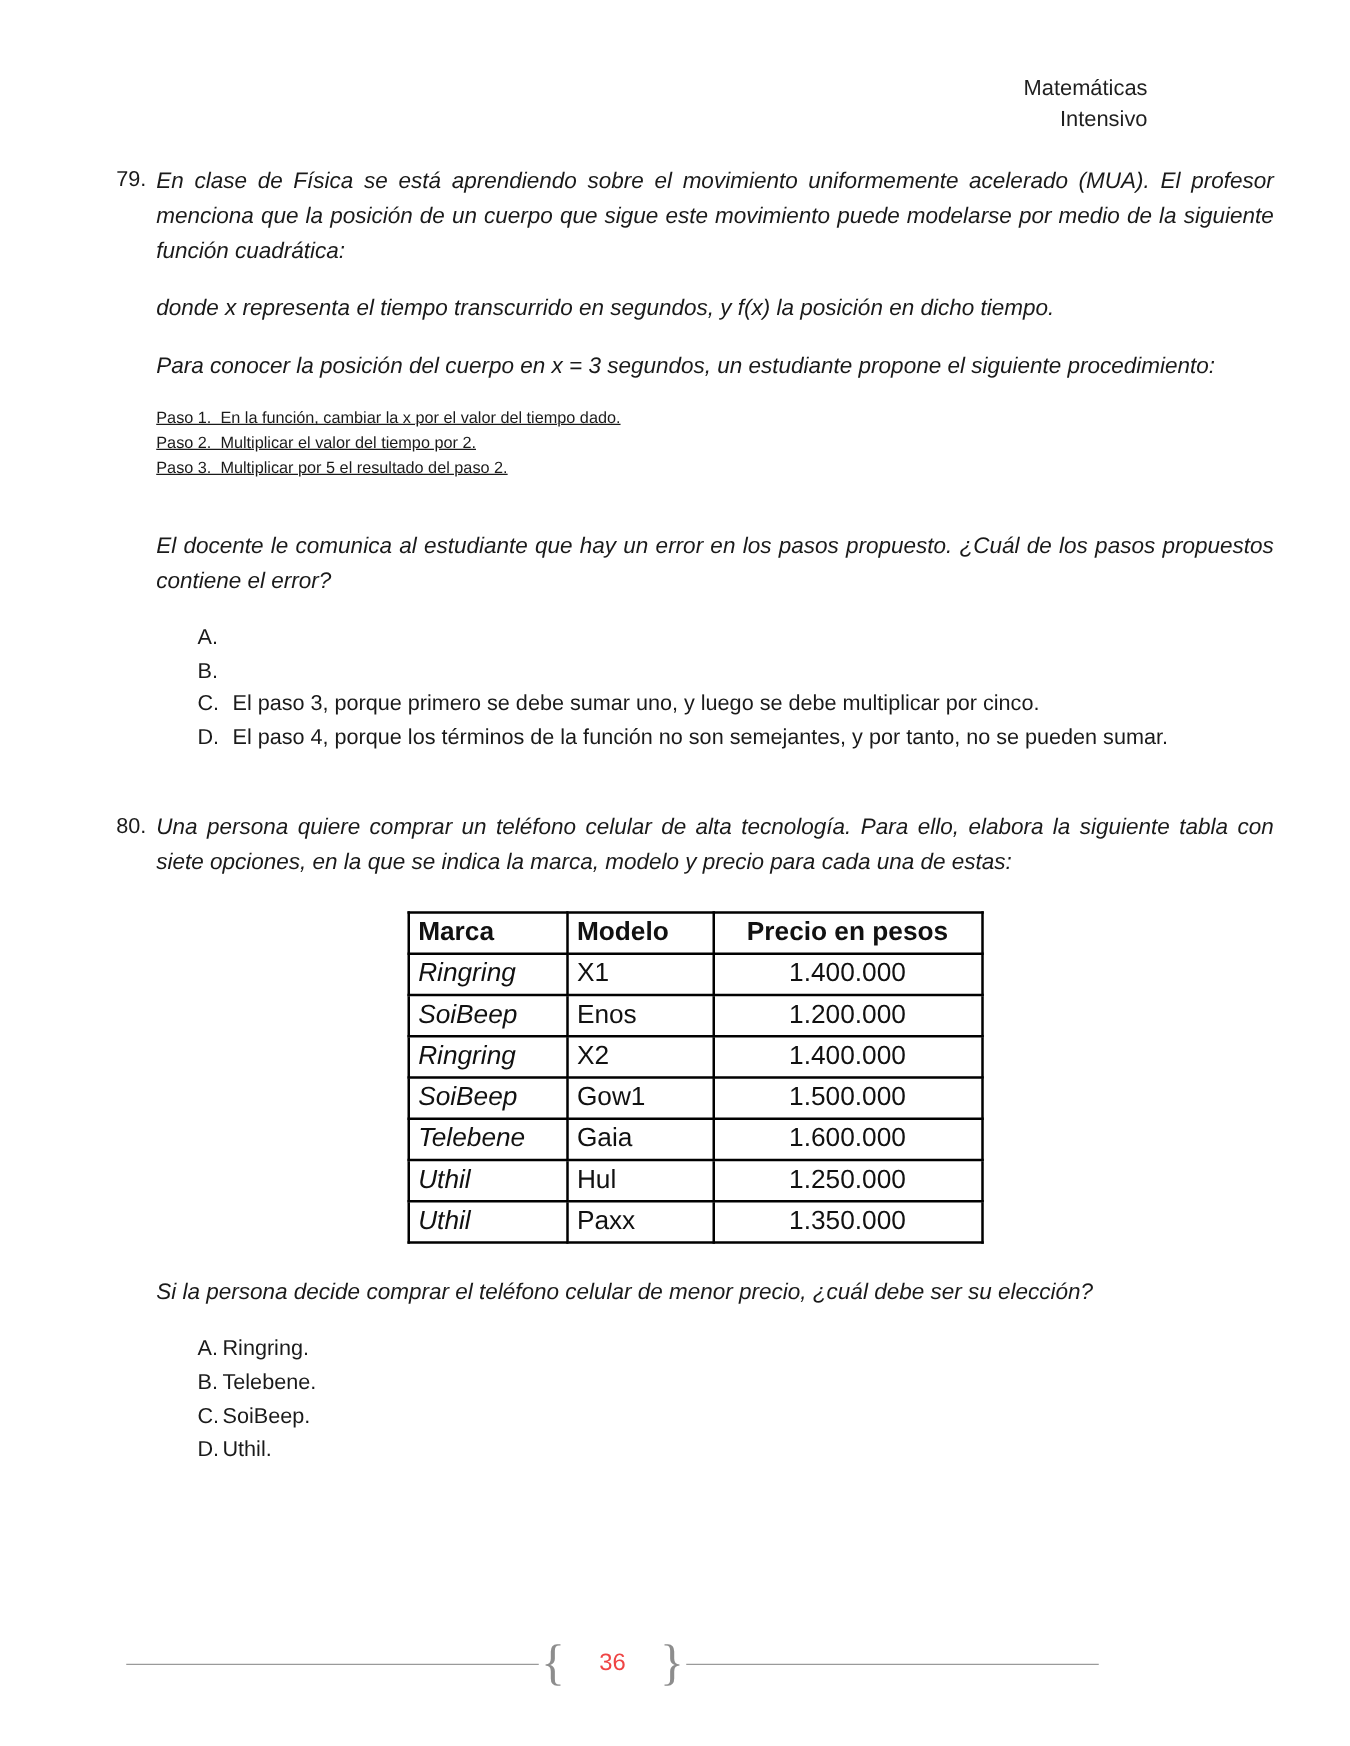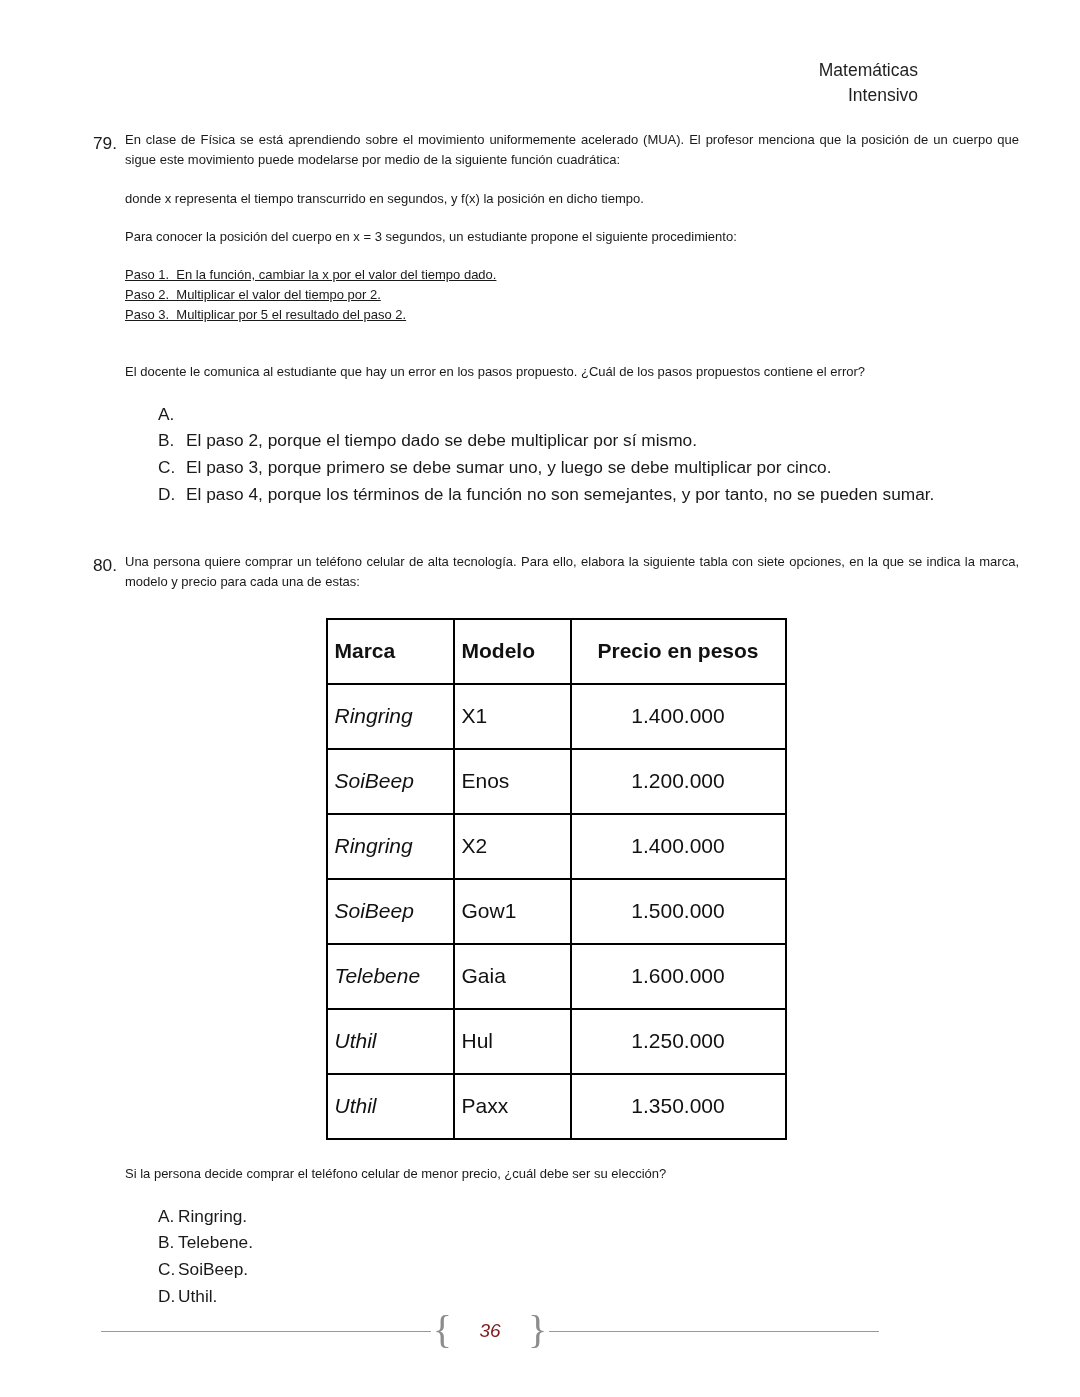--- a/index.html
+++ b/index.html
@@ -56,23 +56,24 @@
     font-size: 17.3px;
     line-height: 1.56;
     text-align: left;
   }
   .q-body {
     margin-left: 32px;
   }
 
   p.para {
     margin: 0 0 18px 0;
-    font-size: 13px;
+    font-size: 18px;
     line-height: 1.56;
     text-align: left;
+    font-style: italic;
   }
   p.para.justify {
     text-align: justify;
     text-justify: inter-word;
   }
   p.para.tight { margin-bottom: 0; }
 
   .formula {
     margin: 22px 0 22px 0;
     text-align: center;
@@ -121,21 +122,21 @@
   table.phones {
     border-collapse: collapse;
     width: 459px;
     table-layout: fixed;
     font-size: 21px;
     background: #fff;
   }
   table.phones th,
   table.phones td {
     border: 2px solid #000;
-    padding: 17px 7px;
+    padding: 1px 7px;
     height: 29px;
     line-height: 1.08;
     color: #111;
   }
   table.phones th {
     font-weight: bold;
     text-align: left;
   }
   table.phones th.c-price { text-align: center; }
   table.phones td.c-brand {
@@ -173,24 +174,23 @@
   .brace {
     font-size: 40px;
     color: #8d8d8d;
     line-height: 1;
     font-family: "Liberation Serif", serif;
     padding: 0 2px;
     transform: translateY(-1px);
   }
   .page-num {
     font-size: 19px;
-    color: #7f1d1d;
+    color: #ef4444;
     width: 72px;
     text-align: center;
-    font-style: italic;
   }
 </style>
 </head>
 <body>
 
 <div class="page">
 
   <div class="doc-header">
     <div>Matemáticas</div>
     <div>Intensivo</div>
@@ -216,21 +216,20 @@
         </div>
 
         <p class="para justify">El docente le comunica al estudiante que hay un error en los pasos propuesto. ¿Cuál de los pasos propuestos contiene el error?</p>
 
         <ul class="options wide">
           <li>
             <span class="opt-letter">A.</span>
           </li>
           <li>
             <span class="opt-letter">B.</span>
-            <span class="opt-text">El paso 2, porque el tiempo dado se debe multiplicar por sí mismo.</span>
           </li>
           <li>
             <span class="opt-letter">C.</span>
             <span class="opt-text">El paso 3, porque primero se debe sumar uno, y luego se debe multiplicar por cinco.</span>
           </li>
           <li>
             <span class="opt-letter">D.</span>
             <span class="opt-text">El paso 4, porque los términos de la función no son semejantes, y por tanto, no se pueden sumar.</span>
           </li>
         </ul>

